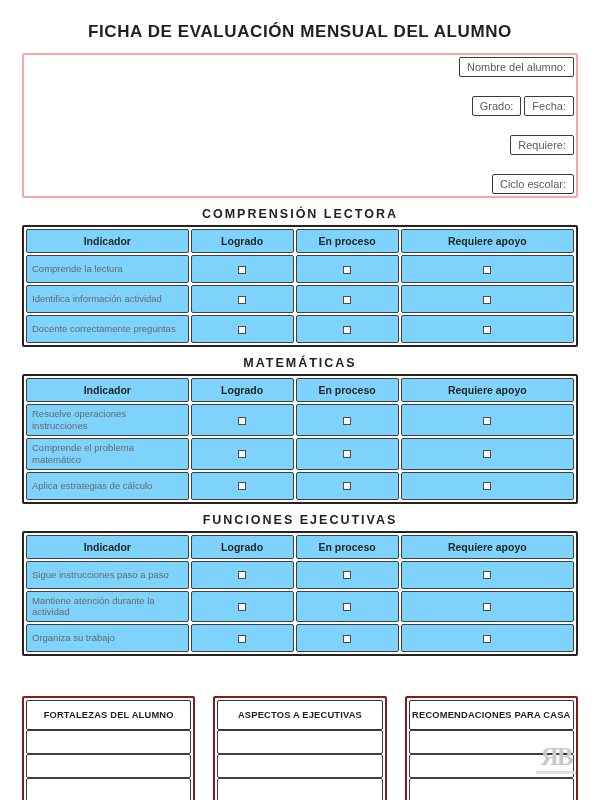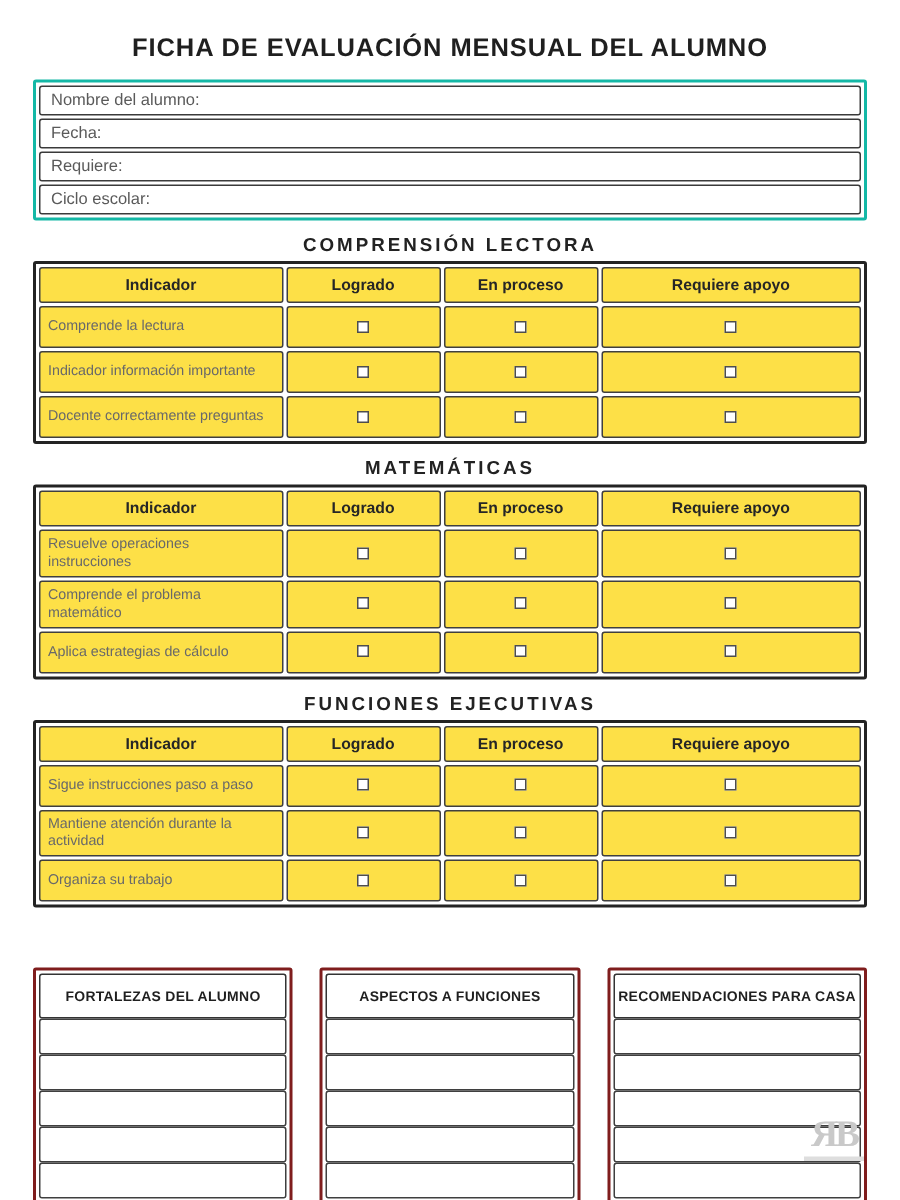--- a/index.html
+++ b/index.html
@@ -17,24 +17,24 @@
     text-align:center;
     font-size:17px;
     font-weight:bold;
     letter-spacing:0.6px;
     color:#1f1f1f;
     margin:6px 0 11px 0;
   }
 
   
   .info-table {
-    border:2px solid #14b8a6;
+    border:2px solid #fca5a5;
     border-radius:2px;
     padding:2px;
-    display:flex; flex-direction:column; gap:2px;
+    display:flex; flex-direction:column; gap:19px;align-items:flex-end;
   }
   .info-row { display:flex; gap:3px; }
   .info-cell {
     flex:1;
     border:1.5px solid #3a3a3a;
     border-radius:2px;
     padding:3px 7px;
     font-size:11px;
     color:#5a5a5a;
     min-height:19px;
@@ -61,21 +61,21 @@
     border-radius:2px;
     table-layout:fixed;
   }
   table.eval col.c1 { width:30%; }
   table.eval col.c2 { width:19%; }
   table.eval col.c3 { width:19%; }
   table.eval col.c4 { width:32%; }
   table.eval th, table.eval td {
     border:1.3px solid #3f3f3f;
     border-radius:2px;
-    background:#fde047;
+    background:#7dd3fc;
   }
   table.eval th {
     font-size:10.5px;
     font-weight:bold;
     color:#262626;
     padding:5px 2px;
     text-align:center;
   }
   table.eval td.ind {
     font-size:9.5px;
@@ -151,20 +151,23 @@
 
   <div class="doc-title">FICHA DE EVALUACIÓN MENSUAL DEL ALUMNO</div>
 
   <div class="info-table">
     <div class="info-row">
       <div class="info-cell">
         <span>Nombre del alumno:</span>
       </div>
     </div>
     <div class="info-row">
+      <div class="info-cell half">
+        <span>Grado:</span>
+      </div>
       <div class="info-cell">
         <span>Fecha:</span>
       </div>
     </div>
     <div class="info-row">
       <div class="info-cell">
         <span>Requiere:</span>
       </div>
     </div>
     <div class="info-row">
@@ -189,21 +192,21 @@
       <th>En proceso</th>
       <th>Requiere apoyo</th>
     </tr>
     <tr>
       <td class="ind">Comprende la lectura</td>
       <td class="check"><span class="cb"></span></td>
       <td class="check"><span class="cb"></span></td>
       <td class="check"><span class="cb"></span></td>
     </tr>
     <tr>
-      <td class="ind">Indicador información importante</td>
+      <td class="ind">Identifica información actividad</td>
       <td class="check"><span class="cb"></span></td>
       <td class="check"><span class="cb"></span></td>
       <td class="check"><span class="cb"></span></td>
     </tr>
     <tr>
       <td class="ind">Docente correctamente preguntas</td>
       <td class="check"><span class="cb"></span></td>
       <td class="check"><span class="cb"></span></td>
       <td class="check"><span class="cb"></span></td>
     </tr>
@@ -285,21 +288,21 @@
   <div class="boxes">
     <div class="nbox">
       <div class="nbox-title">FORTALEZAS DEL ALUMNO</div>
       <div class="note-line"></div>
       <div class="note-line"></div>
       <div class="note-line"></div>
       <div class="note-line"></div>
       <div class="note-line"></div>
     </div>
     <div class="nbox">
-      <div class="nbox-title">ASPECTOS A FUNCIONES</div>
+      <div class="nbox-title">ASPECTOS A EJECUTIVAS</div>
       <div class="note-line"></div>
       <div class="note-line"></div>
       <div class="note-line"></div>
       <div class="note-line"></div>
       <div class="note-line"></div>
     </div>
     <div class="nbox">
       <div class="nbox-title">RECOMENDACIONES PARA CASA</div>
       <div class="note-line"></div>
       <div class="note-line"></div>

